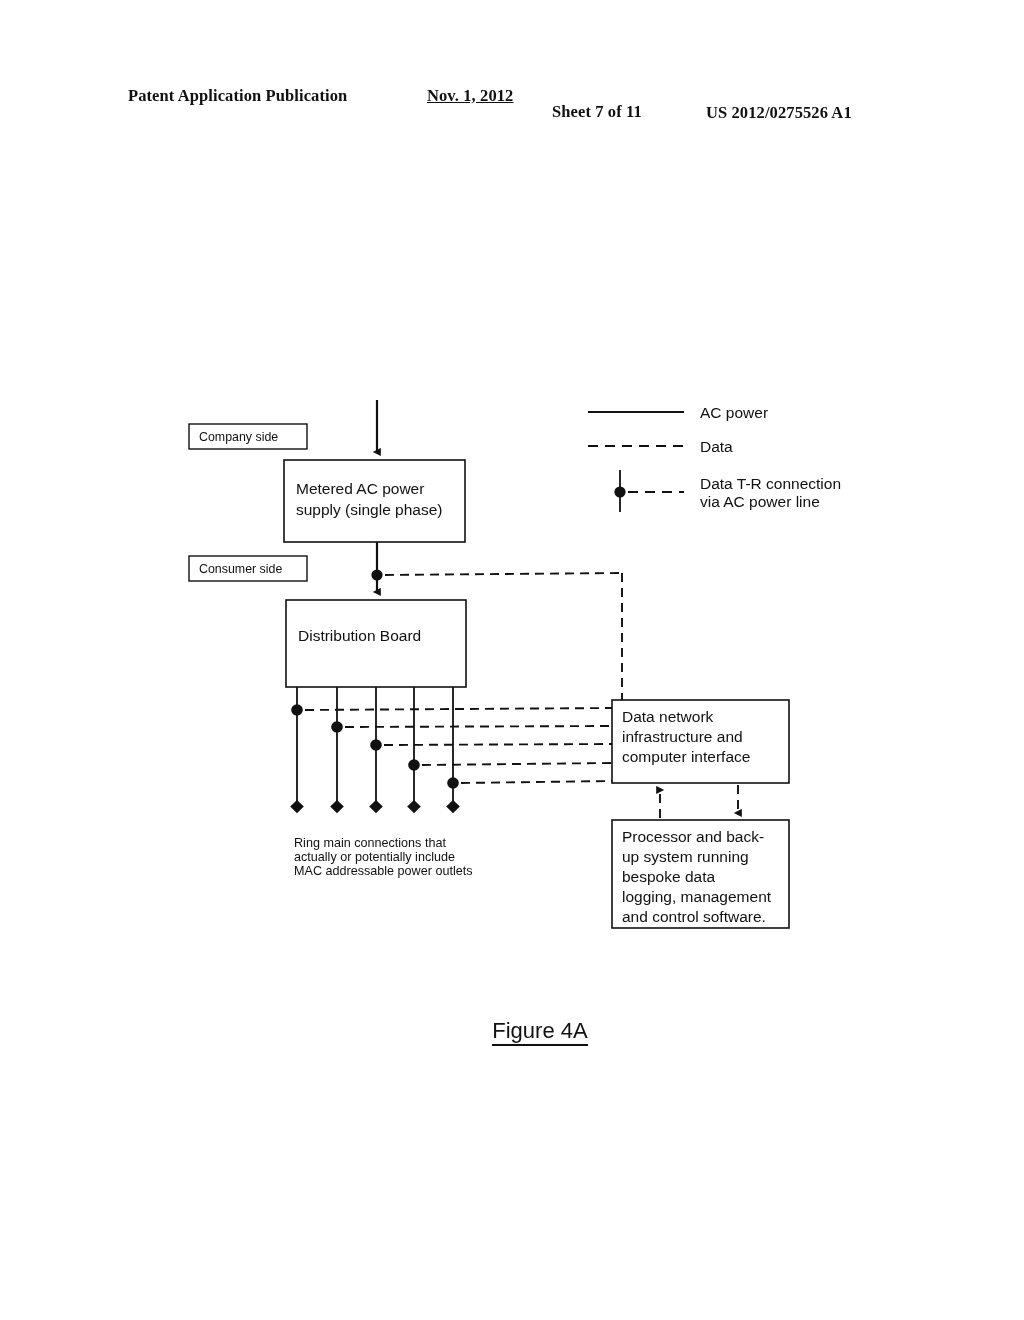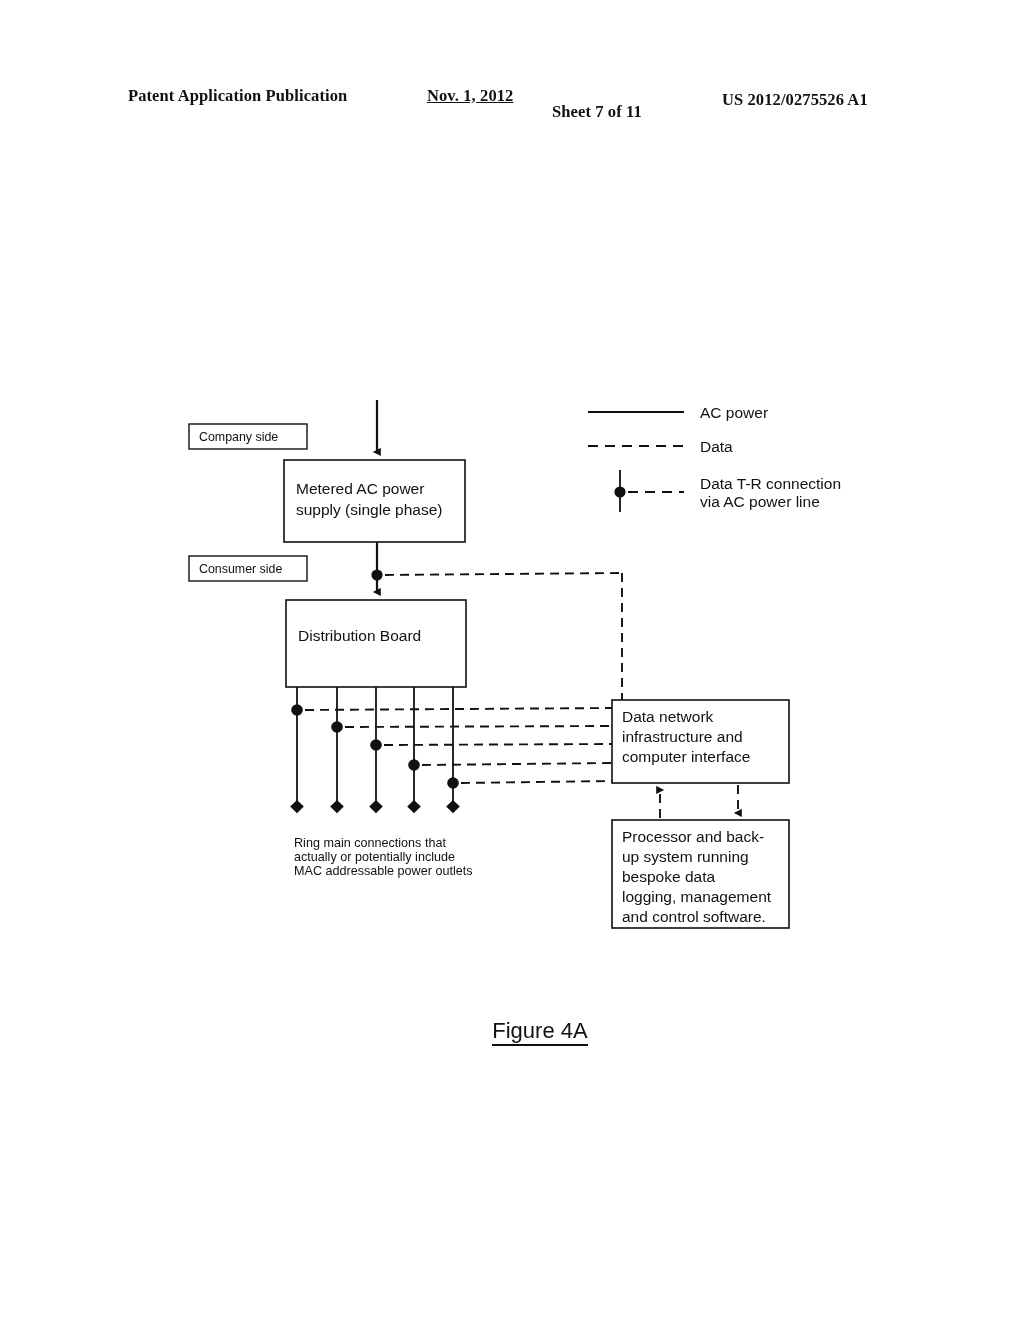--- a/index.html
+++ b/index.html
@@ -32,21 +32,21 @@
     font-family: "Liberation Serif", serif;
     font-weight: bold;
     font-size: 16.5px;
     letter-spacing: 0.1px;
     color: #111111;
     white-space: nowrap;
   }
   .hdr-pub      { position: absolute; left: 128px;  top: 0; }
   .hdr-date     { position: absolute; left: 427px;  top: 0; text-decoration: underline; }
   .hdr-sheet    { position: absolute; left: 552px;  top: 16px; }
-  .hdr-patno    { position: absolute; left: 706px;  top: 4px; margin-left: 16px; }
+  .hdr-patno    { position: absolute; left: 706px;  top: 17px; }
 
   
   .fig-caption {
     position: absolute;
     left: 0;
     top: 1018px;
     width: 1024px;
     text-align: center;
     font-family: "Liberation Sans", sans-serif;
     font-size: 22px;

